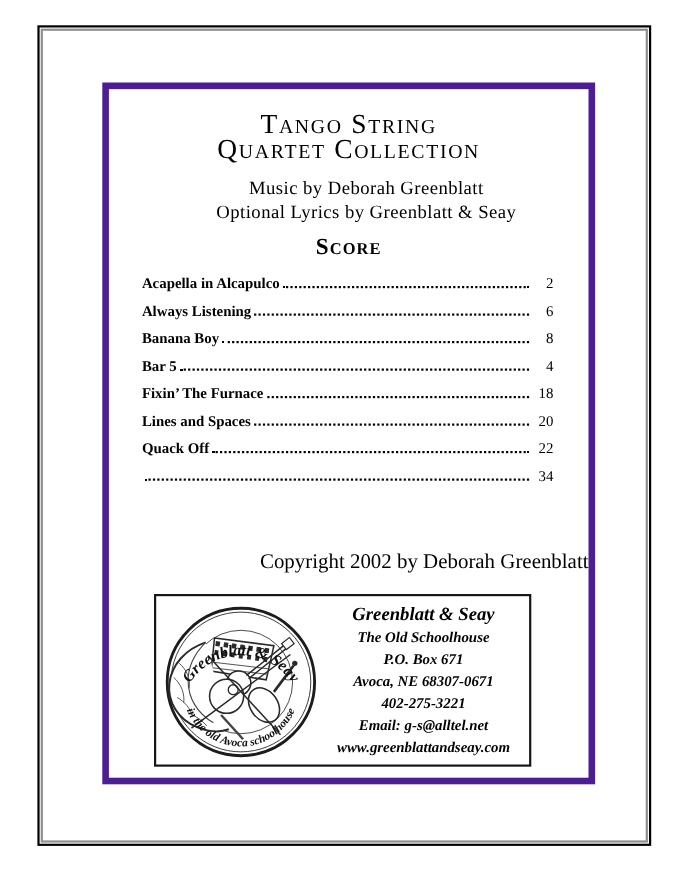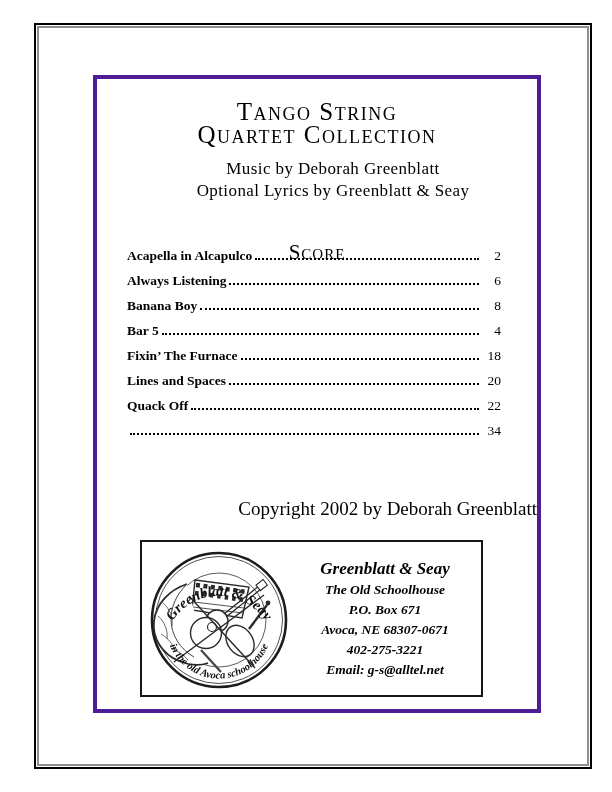--- a/index.html
+++ b/index.html
@@ -12,37 +12,37 @@
     border: 2px solid #000;
   }
   .mid-frame {
     position: absolute; left: 1px; top: 1px; right: 1px; bottom: 1px;
     border: 2px solid #8e8e8e;
   }
 
   
   .inner-frame {
     position: absolute; left: 93px; top: 75px; width: 448px; height: 638px;
-    border: 4px solid #4c1d95;
+    border: 6px solid #4c1d95;
   }
 
   
   .title {
     position: absolute; top: 21px; left: 0; width: 100%;
     text-align: center; font-variant: small-caps; font-weight: 500;
     font-size: 25px; line-height: 23px; letter-spacing: 1.5px;
   }
   .subtitle {
     position: absolute; top: 79px; left: 16px; width: 100%;
     text-align: center; font-size: 17px; line-height: 22px; letter-spacing: 0.4px;
   }
   .score-heading {
     position: absolute; top: 131px; left: 0; width: 100%;
-    text-align: center; font-variant: small-caps; font-weight: 400;
-    font-size: 21px; letter-spacing: 1px; margin-top: 30px;
+    text-align: center; font-variant: small-caps; font-weight: 700;
+    font-size: 21px; letter-spacing: 1px;
   }
 
   
   .toc { position: absolute; top: 170px; left: 30px; width: 374px; }
   .toc-row {
     display: flex; 
     height: 14px; margin-bottom: 11px;
     font-size: 13.5px; line-height: 14px; white-space: nowrap;
   }
   .toc-title { font-weight: bold; }
@@ -179,14 +179,15 @@
       </text>
     </svg>
   </div>
   <div class="contact">
     <div class="pub-name">Greenblatt &amp; Seay</div>
     <div>The Old Schoolhouse</div>
     <div>P.O. Box 671</div>
     <div>Avoca, NE 68307-0671</div>
     <div>402-275-3221</div>
     <div>Email: g-s@alltel.net</div>
+    <div>www.greenblattandseay.com</div>
   </div>
 </div>
 
 </body></html>

